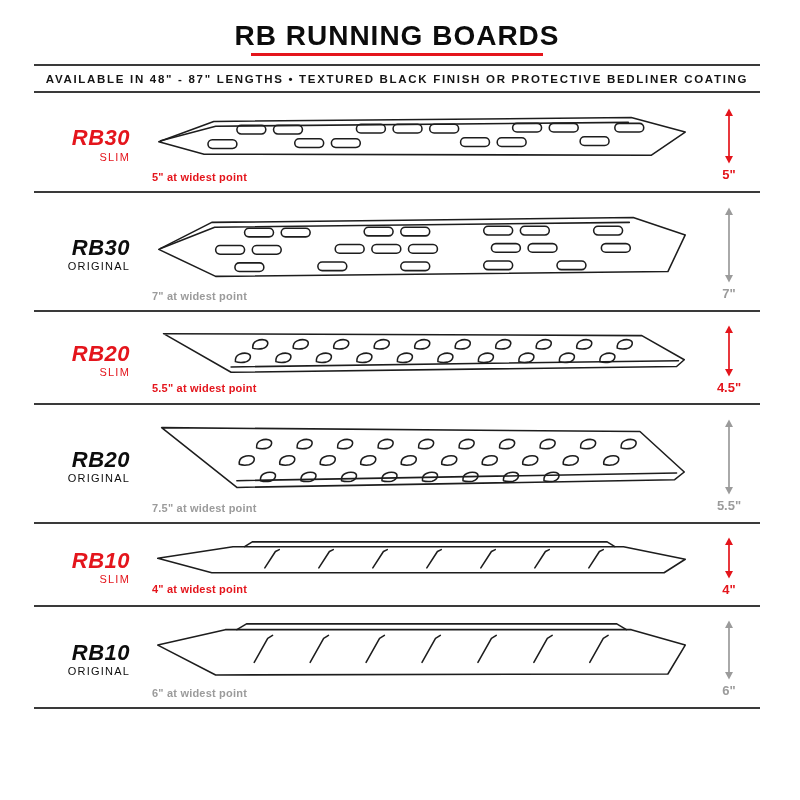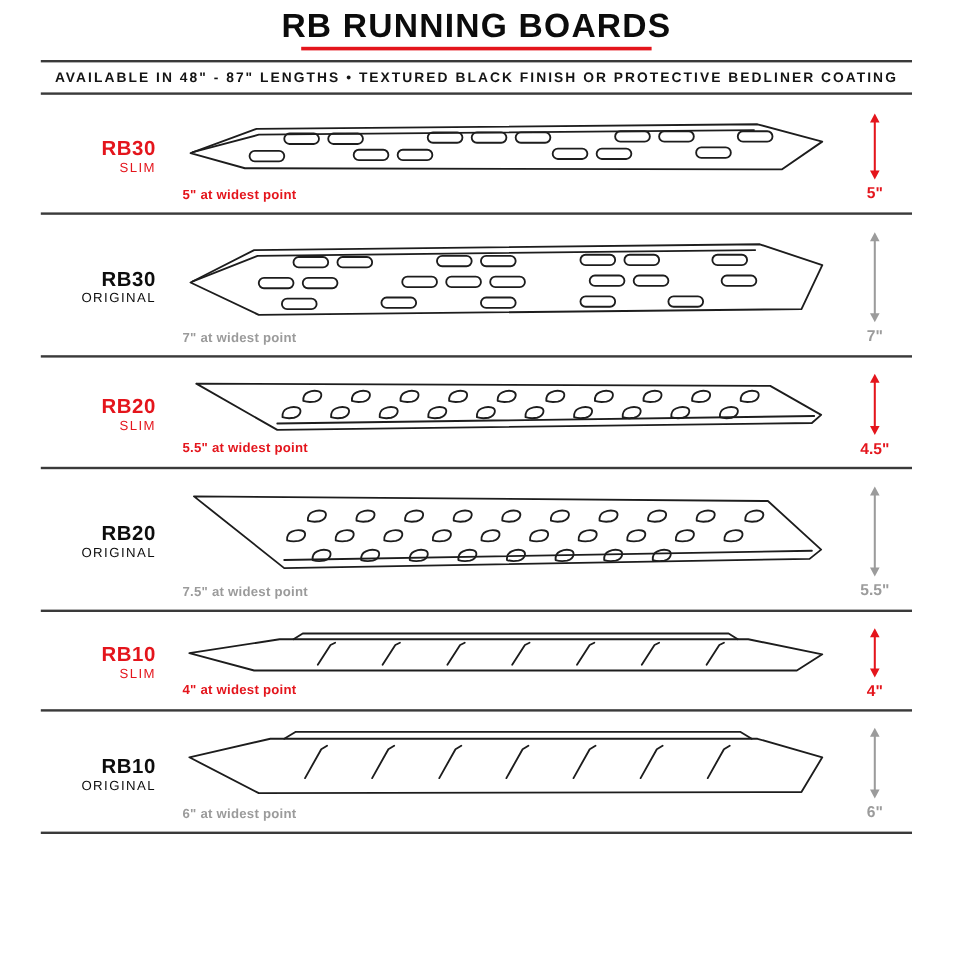--- a/index.html
+++ b/index.html
@@ -9,21 +9,21 @@
     --line:#3a3a3a;
     --ink:#1d1d1d;
   }
   *{margin:0;padding:0;box-sizing:border-box;}
   html,body{background:#fff;}
   body{
     width:800px;height:800px;overflow:hidden;
     font-family:"Liberation Sans", sans-serif;
     color:#111;
   }
-  .page{width:794px;height:800px;padding:6px 30px 0 30px;}
+  .page{width:794px;height:800px;padding:20px 30px 0 30px;}
 
   
   .hdr{text-align:center;}
   .hdr h1{
     font-size:28px;font-weight:700;letter-spacing:1px;color:#0c0c0c;
     display:inline-block;line-height:1.15;
   }
   .title-underline{
     width:292px;height:3px;background:var(--red);
     margin:1px auto 8px auto;
@@ -42,21 +42,21 @@
   .row{
     display:grid;
     grid-template-columns:112px 1fr 62px;
     align-items:center;
     column-gap:6px;
     padding:13px 0 8px 0;
     border-bottom:2px solid var(--line);
     margin:0 4px;
   }
   .label{text-align:right;padding-right:16px;}
-  .model{font-size:17px;font-weight:700;letter-spacing:0.5px;line-height:1.05;}
+  .model{font-size:22px;font-weight:700;letter-spacing:0.5px;line-height:1.05;font-style:italic;}
   .variant{font-size:11px;font-weight:400;letter-spacing:1.2px;margin-top:1px;}
   .slim .model,.slim .variant{color:var(--red);}
   .original .model,.original .variant{color:#0d0d0d;}
 
   .art{min-width:0;}
   .board-svg{
     display:block;width:100%;height:auto;
     stroke:var(--ink);stroke-width:1.6;fill:none;
     stroke-linejoin:round;stroke-linecap:round;
   }

